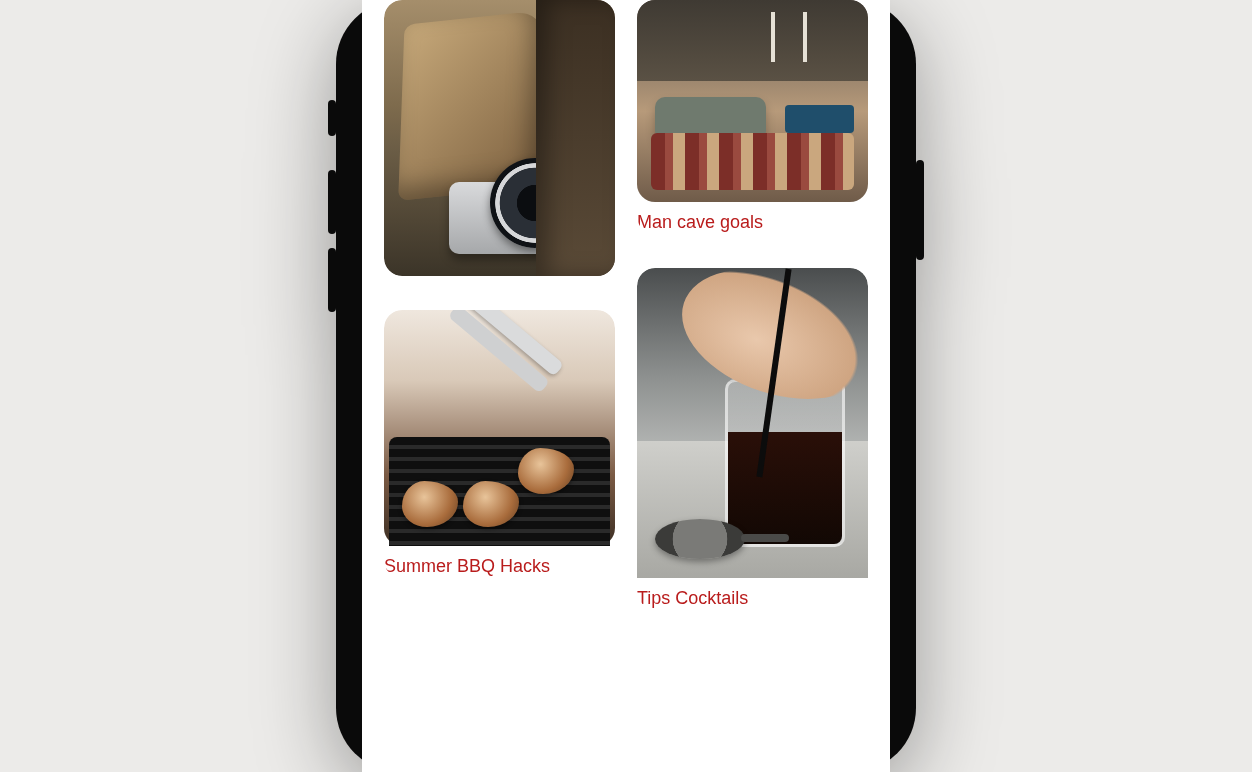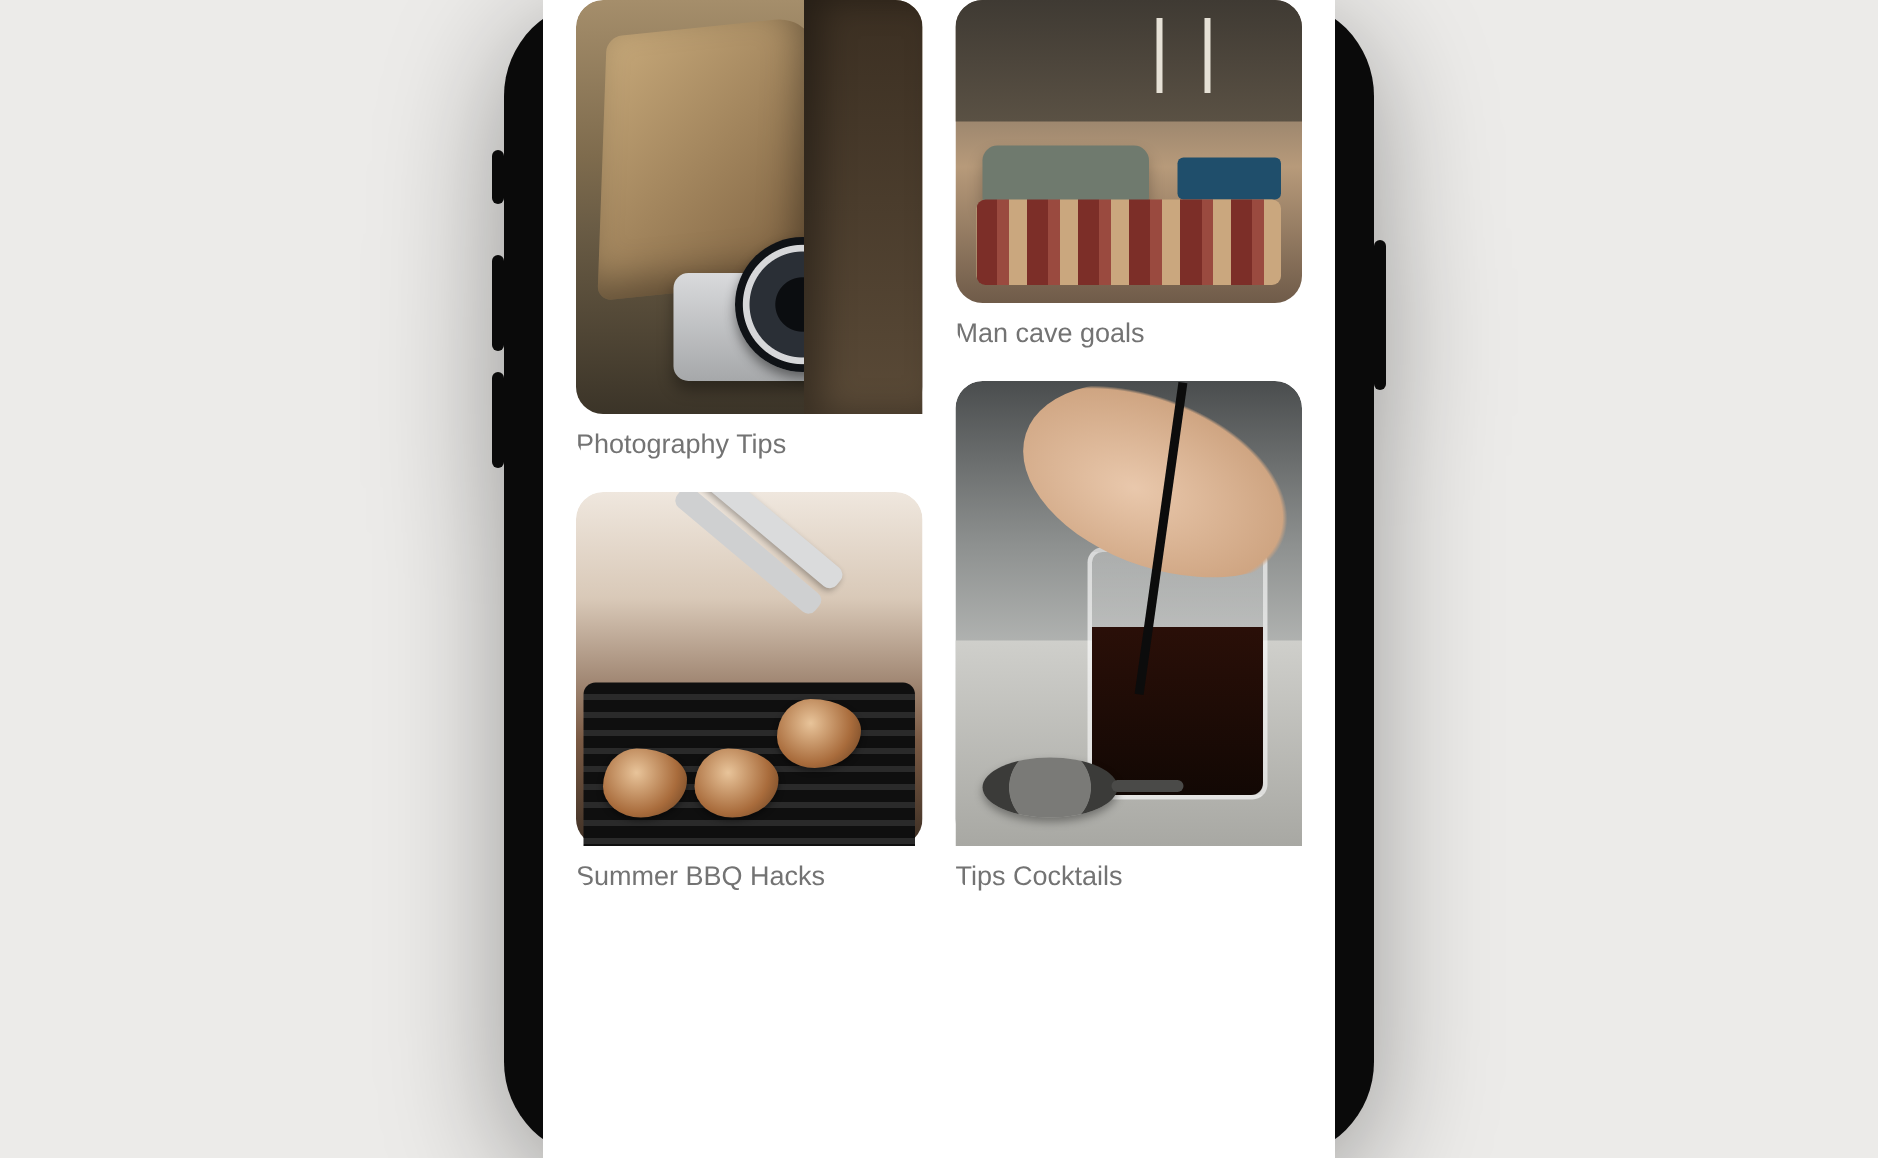--- a/index.html
+++ b/index.html
@@ -30,24 +30,24 @@
       background: #ffffff;
       overflow: hidden;
     }
 
     .feed { position: absolute; inset: 0; padding: 0 22px; }
     .columns { display: flex; gap: 22px; height: 100%; }
     .col { flex: 1 1 0; display: flex; flex-direction: column; }
 
     .card { border-radius: 18px; overflow: hidden; }
     .thumb { width: 100%; border-radius: 18px; display: block; }
-    .caption { color: #737373; font-size: 18px; line-height: 1.2; margin-top: 10px; }
+    .caption { color: #b91c1c; font-size: 18px; line-height: 1.2; margin-top: 10px; }
 
     
-    .col > .card + .card { margin-top: 20px; }
+    .col > .card + .card { margin-top: 34px; }
 
     
     .thumb.photo   { height: 276px; background: linear-gradient(180deg,#a58e6b 0%,#7e6b4d 38%,#6a5c45 55%,#3b3428 100%); position:relative; }
     .thumb.mancave { height: 202px; background: linear-gradient(180deg,#6a5848 0%,#8d7b67 30%,#b79a7a 55%,#6f5b49 100%); position:relative; }
     .thumb.bbq     { height: 236px; background: linear-gradient(180deg,#efe7de 0%,#d9c9b8 30%,#7a5a44 70%,#3d2f24 100%); position:relative; }
     .thumb.cocktail{ height: 310px; background: linear-gradient(180deg,#4a4d4e 0%,#8d908f 35%,#b6b8b6 60%,#6a6b69 100%); position:relative; }
 
     
     .thumb .ov { position:absolute; }
 
@@ -119,21 +119,20 @@
       <div class="feed">
         <div class="columns">
 
           <div class="col">
             <div class="card">
               <div class="thumb photo">
                 <span class="ov case"></span>
                 <span class="ov cam"></span>
                 <span class="ov lens"></span>
               </div>
-              <div class="caption">Photography Tips</div>
             </div>
             <div class="card">
               <div class="thumb bbq">
                 <span class="ov grill"></span>
                 <span class="ov meat1"></span>
                 <span class="ov meat2"></span>
                 <span class="ov meat3"></span>
                 <span class="ov tongs"></span>
               </div>
               <div class="caption">Summer BBQ Hacks</div>

